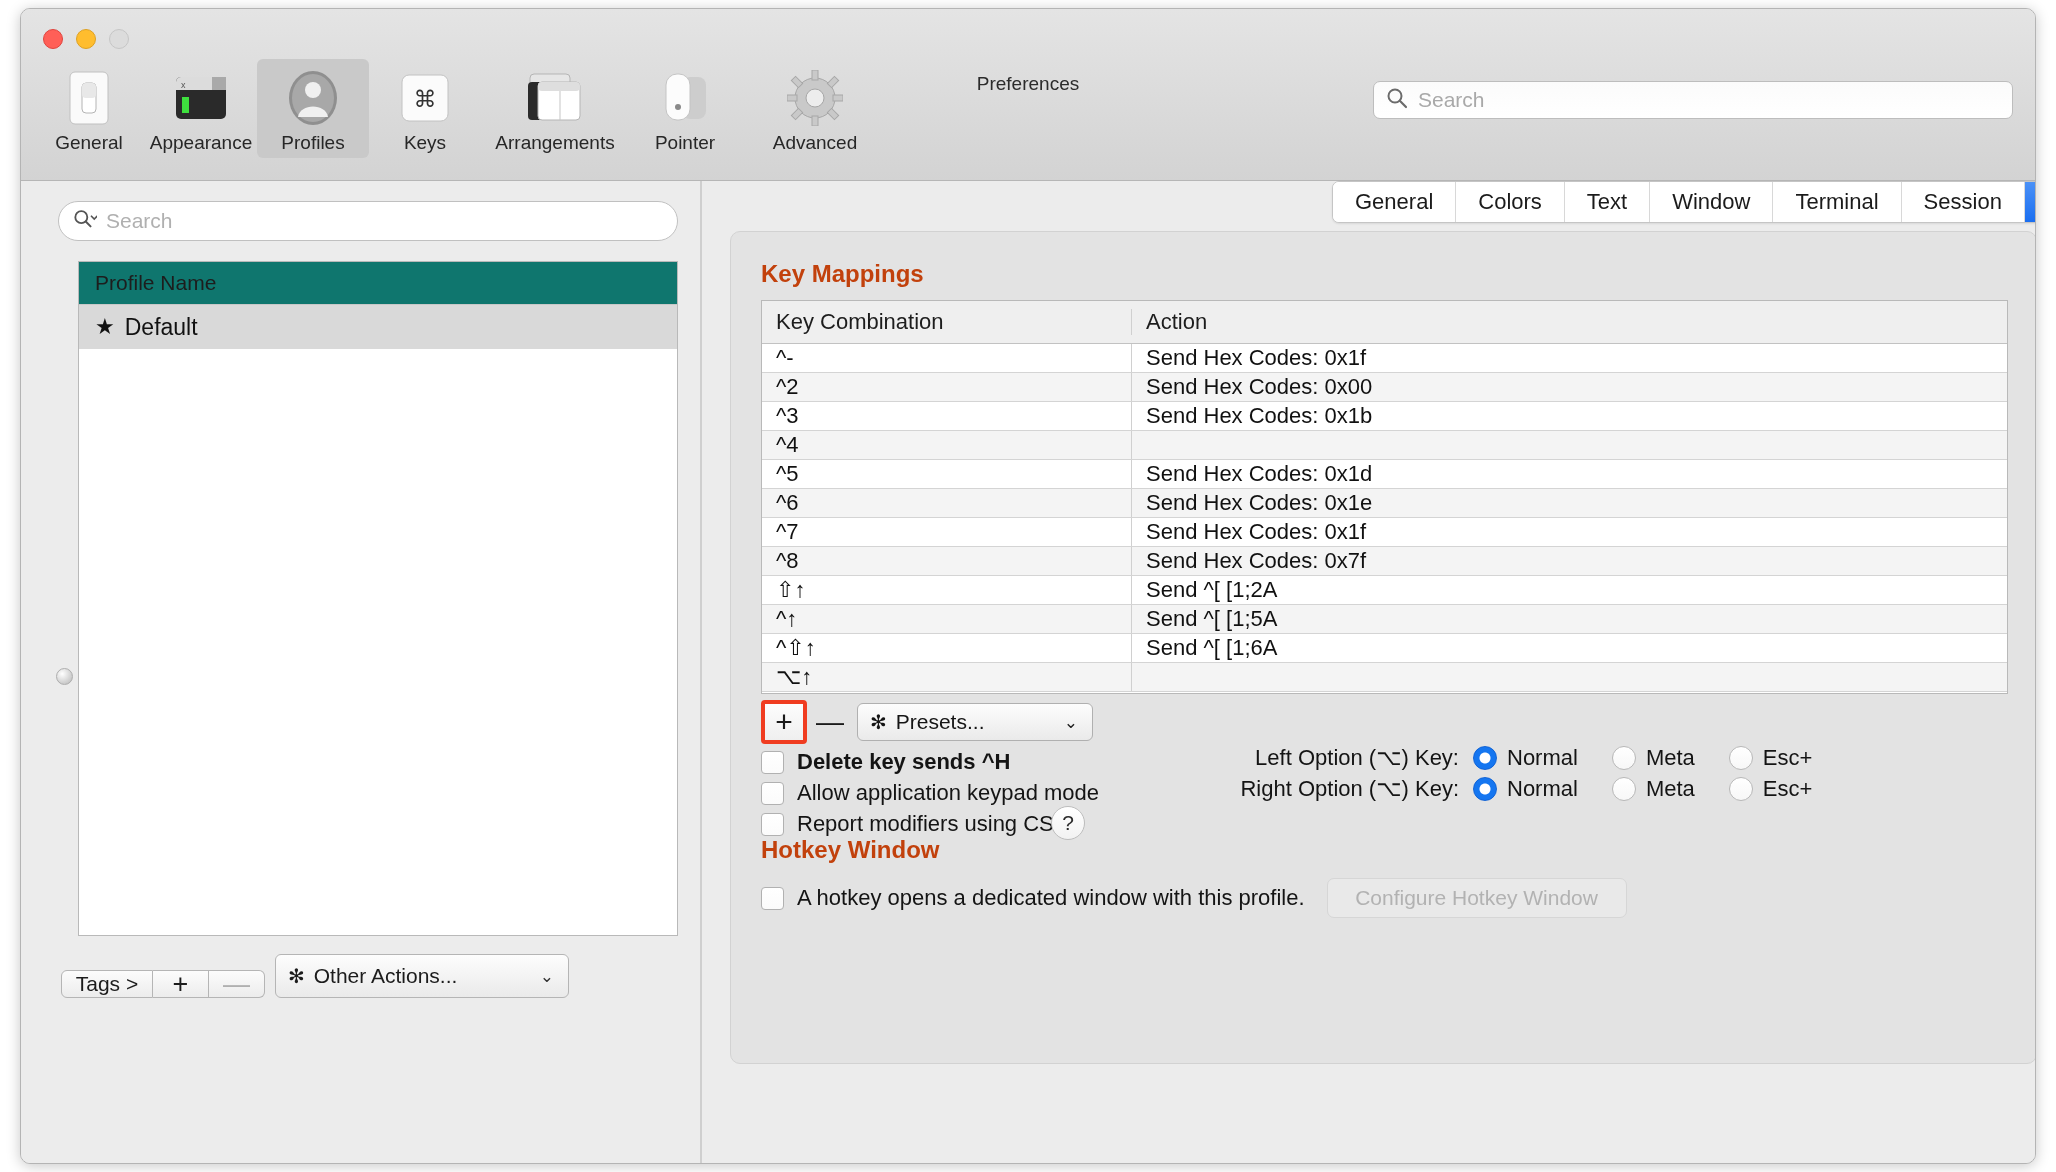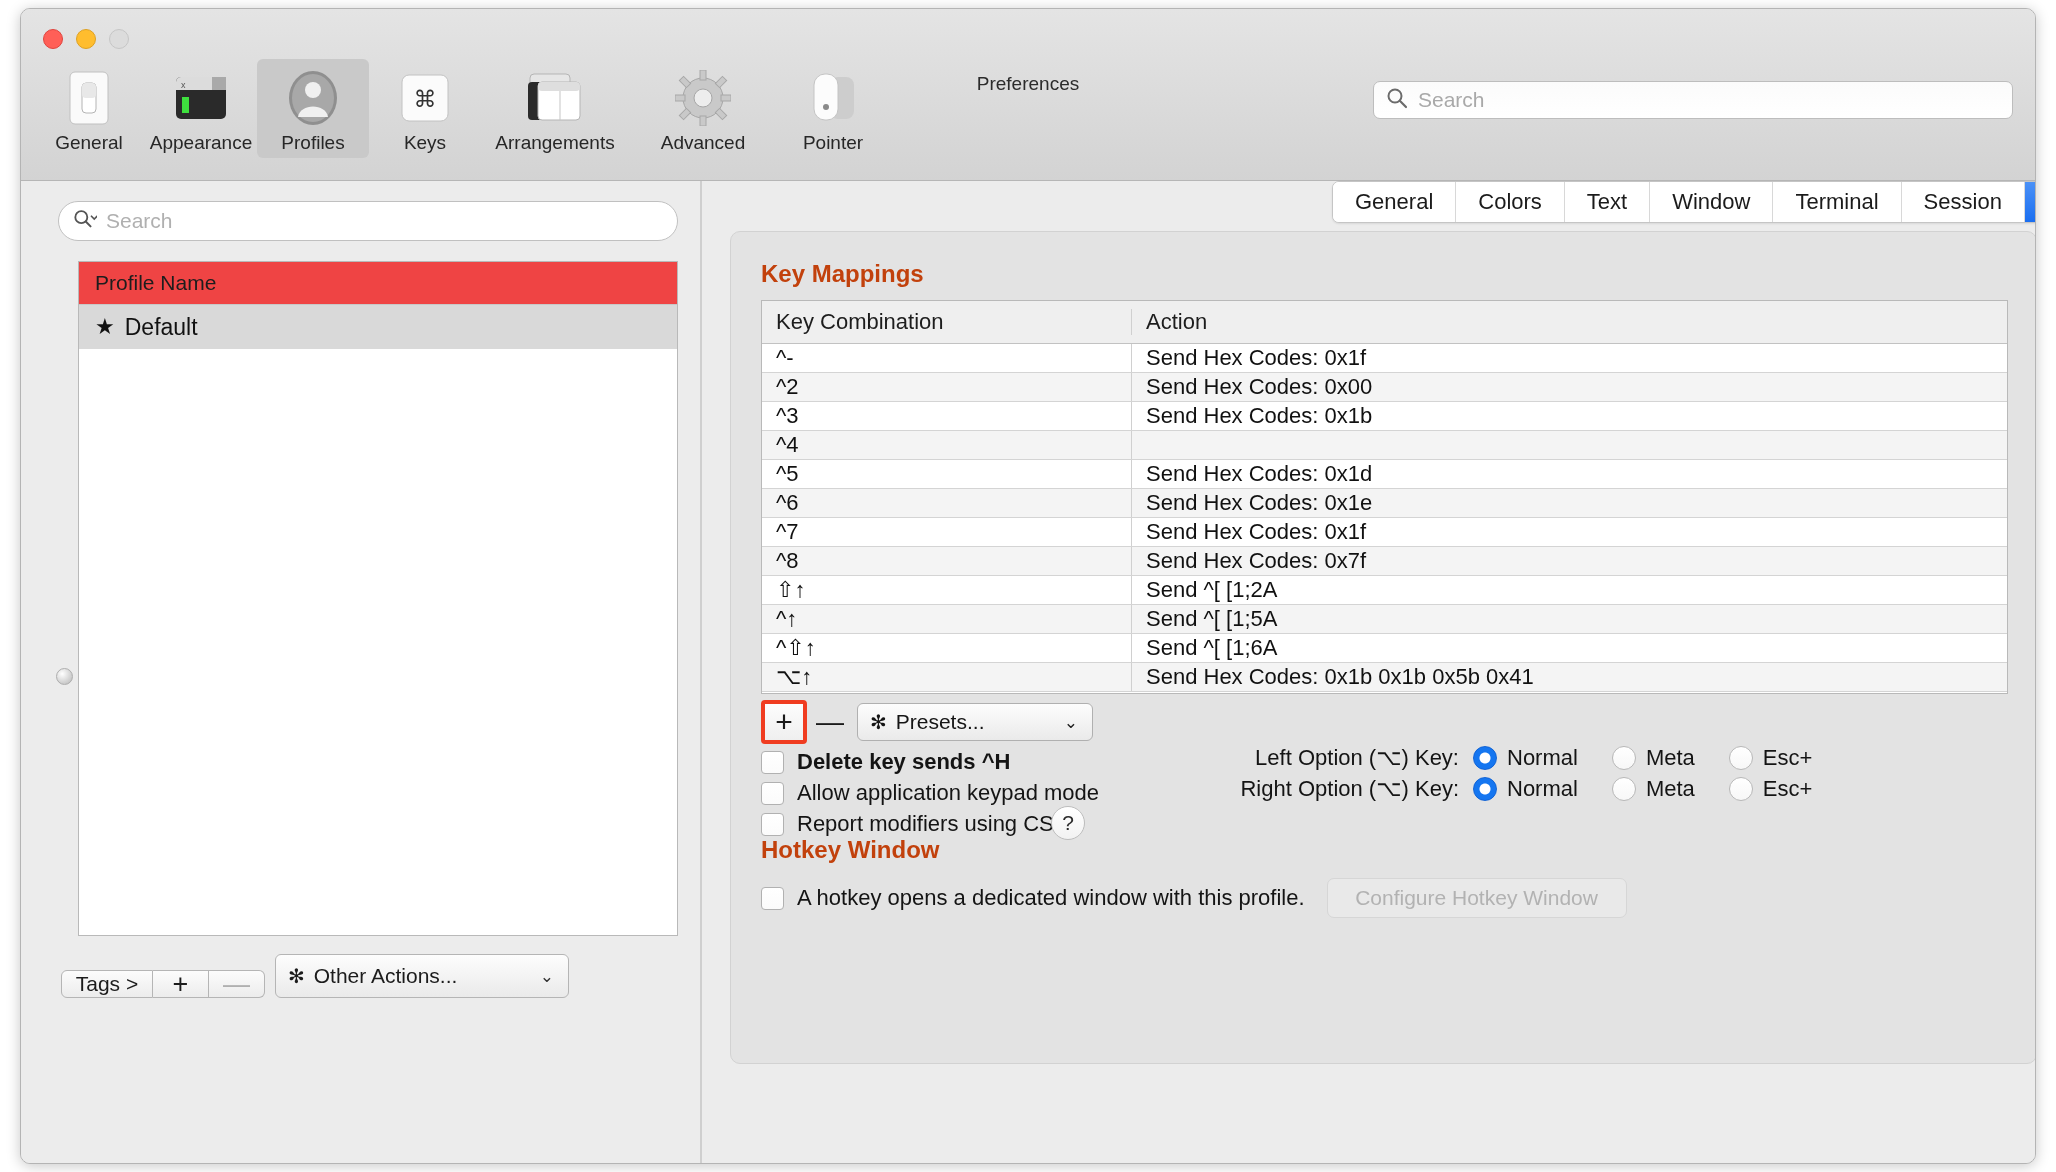--- a/index.html
+++ b/index.html
@@ -81,21 +81,21 @@
     display: flex; align-items: center; padding: 0 14px;
   }
   #prof-search .ph { font-size: 21px; color: #b0b0b0; margin-left: 9px; }
 
   #prof-table {
     position: absolute; left: 57px; top: 80px;
     width: 600px; height: 675px;
     background: #ffffff; border: 1px solid #b9b9b9;
   }
   #prof-head {
-    height: 43px; background: #ef4444; border-bottom: 1px solid #c8c8c8;
+    height: 43px; background: #0f766e; border-bottom: 1px solid #c8c8c8;
     display: flex; align-items: center; padding-left: 16px;
     font-size: 21px; color: #1d1d1d;
   }
   .prof-row {
     height: 44px; display: flex; align-items: center; padding-left: 16px;
     font-size: 23px; color: #111;
   }
   .prof-row.sel { background: #d9d9d9; }
   .star { font-size: 22px; margin-right: 10px; color: #111; }
 
@@ -301,20 +301,31 @@
         <div class="tb-icon">
           <svg width="58" height="52" viewBox="0 0 58 52">
             <rect x="4" y="2" width="40" height="34" rx="4" fill="#e6e6e6" stroke="#b5b5b5"></rect>
             <rect x="2" y="10" width="38" height="38" rx="4" fill="#2b2b2b"></rect>
             <rect x="12" y="10" width="42" height="38" rx="4" fill="#ffffff" stroke="#b5b5b5"></rect>
             <rect x="12" y="10" width="42" height="9" rx="4" fill="#dedede"></rect>
             <line x1="34" y1="19" x2="34" y2="48" stroke="#c5c5c5"></line>
           </svg>
         </div>
         <div class="tb-label">Arrangements</div>
+      </div>
+
+      <div class="tb-item">
+        <div class="tb-icon">
+          <svg width="54" height="54" viewBox="0 0 54 54">
+            <rect x="24" y="6" width="24" height="42" rx="8" fill="#cdcdcd"></rect>
+            <rect x="8" y="3" width="24" height="46" rx="11" fill="#fcfcfc" stroke="#c4c4c4"></rect>
+            <circle cx="20" cy="36" r="3" fill="#8a8a8a"></circle>
+          </svg>
+        </div>
+        <div class="tb-label">Pointer</div>
       </div>
 
       <div class="tb-item wide">
         <div class="tb-icon">
           <svg width="56" height="56" viewBox="0 0 56 56">
             <g fill="#c9c9c9" stroke="#a7a7a7" stroke-width="1">
               <circle cx="28" cy="28" r="20"></circle>
             </g>
             <circle cx="28" cy="28" r="9" fill="#ededed" stroke="#a7a7a7"></circle>
             <g fill="#c9c9c9" stroke="#a7a7a7">
@@ -324,31 +335,20 @@
               <rect x="46" y="25" width="10" height="6"></rect>
               <rect x="7" y="7" width="6" height="10" transform="rotate(-45 10 12)"></rect>
               <rect x="43" y="39" width="6" height="10" transform="rotate(-45 46 44)"></rect>
               <rect x="43" y="7" width="6" height="10" transform="rotate(45 46 12)"></rect>
               <rect x="7" y="39" width="6" height="10" transform="rotate(45 10 44)"></rect>
             </g>
           </svg>
         </div>
         <div class="tb-label">Advanced</div>
       </div>
-
-      <div class="tb-item">
-        <div class="tb-icon">
-          <svg width="54" height="54" viewBox="0 0 54 54">
-            <rect x="24" y="6" width="24" height="42" rx="8" fill="#cdcdcd"></rect>
-            <rect x="8" y="3" width="24" height="46" rx="11" fill="#fcfcfc" stroke="#c4c4c4"></rect>
-            <circle cx="20" cy="36" r="3" fill="#8a8a8a"></circle>
-          </svg>
-        </div>
-        <div class="tb-label">Pointer</div>
-      </div>
     </div>
 
     <div id="tb-search">
       <span>
         <svg width="22" height="22" viewBox="0 0 22 22">
           <circle cx="9" cy="9" r="6.5" fill="none" stroke="#6b6b6b" stroke-width="2"></circle>
           <line x1="13.8" y1="13.8" x2="20" y2="20" stroke="#6b6b6b" stroke-width="2.2" stroke-linecap="round"></line>
         </svg>
       </span>
       <span class="ph">Search</span>
@@ -455,21 +455,20 @@
           <div class="km-row">
             <div class="c1">^↑</div>
             <div class="c2">Send ^[ [1;5A</div>
           </div>
           <div class="km-row">
             <div class="c1">^⇧↑</div>
             <div class="c2">Send ^[ [1;6A</div>
           </div>
           <div class="km-row">
             <div class="c1">⌥↑</div>
-            <div class="c2">Send Hex Codes: 0x1b 0x1b 0x5b 0x41</div>
           </div>
         </div>
 
         <div id="km-tools">
           <div id="km-plus-wrap">
             <span id="km-plus">+</span>
           </div>
           <div id="km-minus">—</div>
           <div id="presets">
             <span class="gear">✻</span>

